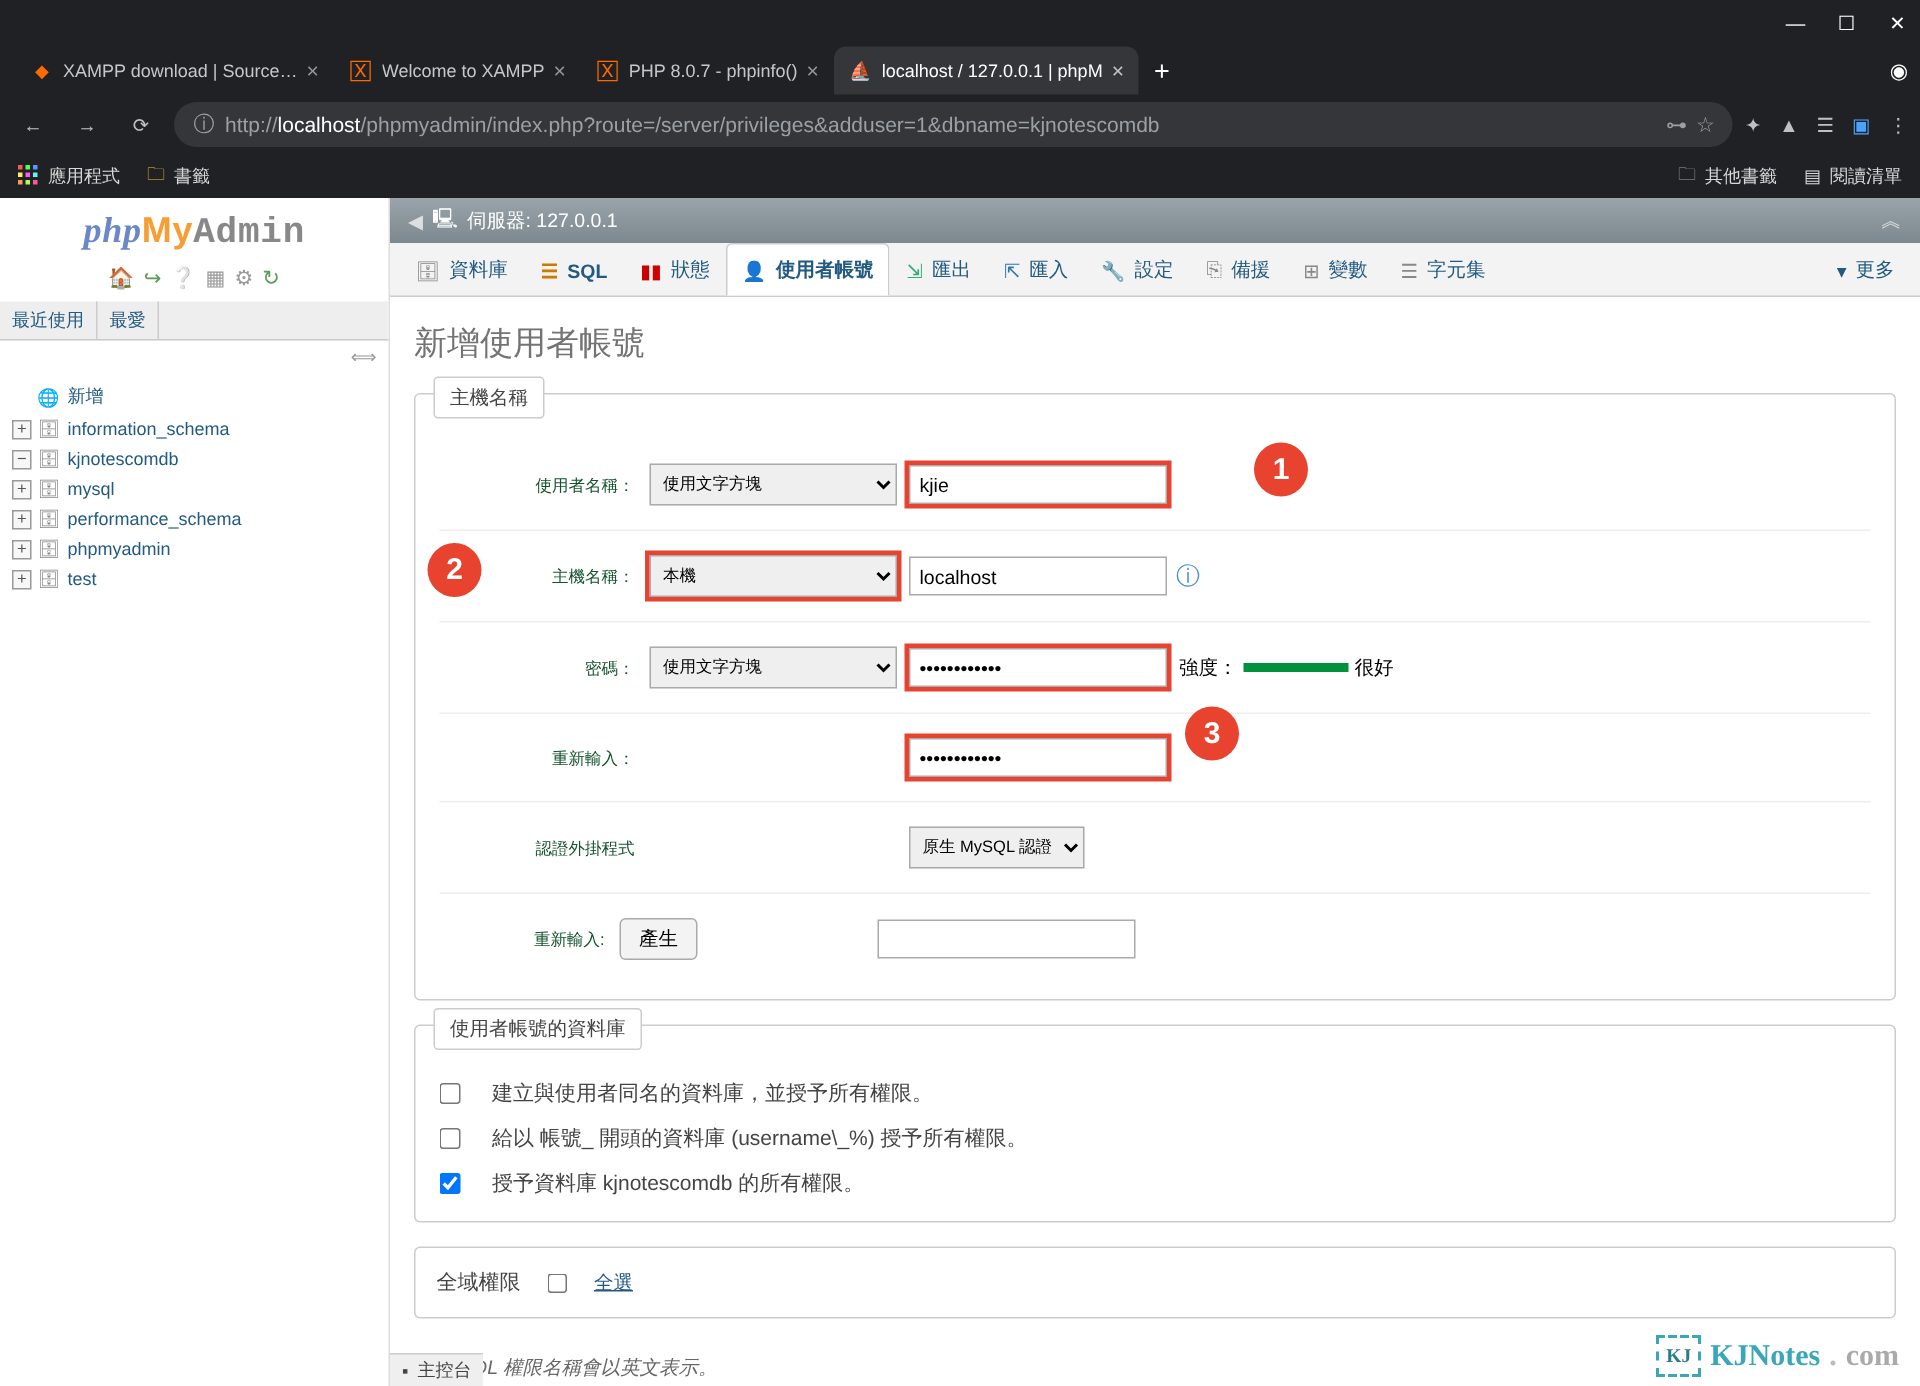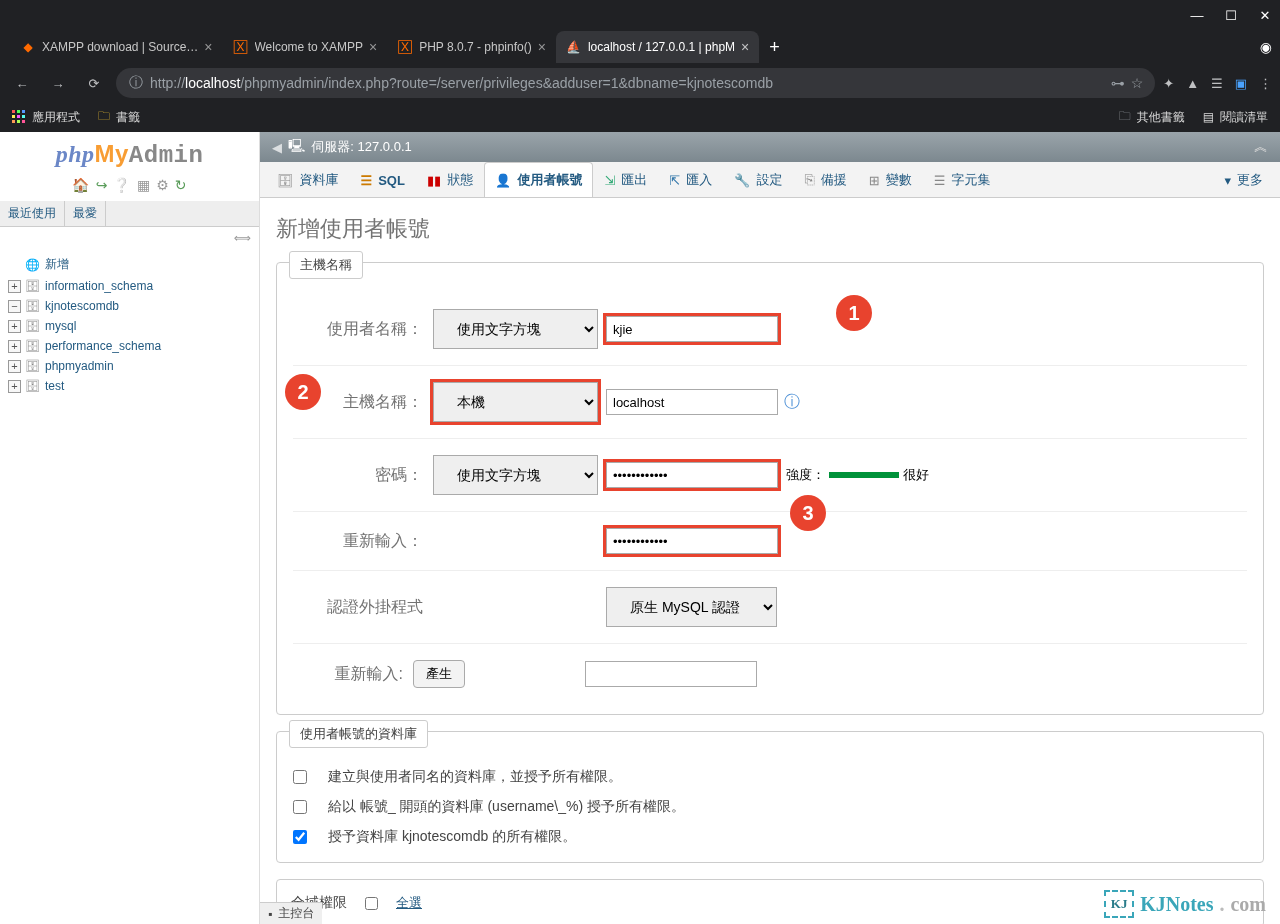--- a/index.html
+++ b/index.html
@@ -67,22 +67,22 @@
 .more-tab { margin-left:auto; }
 
 .page-body { padding:16px; background:#fff; }
 .page-title { font-size:22px; color:#737373; font-weight:400; margin-bottom:18px; }
 
 .fieldset { border:1px solid #ccc; border-radius:4px; padding:30px 16px 10px; margin-bottom:16px; position:relative; }
 .fieldset .legend { position:absolute; top:-12px; left:12px; background:#fff; border:1px solid #ccc; border-radius:3px; padding:4px 10px; font-size:13px; color:#444; }
 
 .form-row { display:flex; align-items:center; padding:16px 0; border-bottom:1px solid #eee; position:relative;}
 .form-row:last-child { border-bottom:none; }
-.form-label { width:130px; text-align:right; margin-right:10px; color:#737373; font-size:16px; }
-.form-row select { width:165px; height:40px; border:1px solid #aaa; padding:2px 19px; font-size:14px; }
+.form-label { width:130px; text-align:right; margin-right:10px; color:#14532d; font-size:11px; }
+.form-row select { width:165px; height:28px; border:1px solid #aaa; padding:2px 4px; font-size:11px; }
 .form-row input[type=text], .form-row input[type=password] { width:172px; height:26px; border:1px solid #aaa; padding:2px 6px; font-size:13px; }
 .btn { border:1px solid #aaa; background:#f3f3f3; border-radius:4px; padding:4px 12px; font-size:13px; cursor:pointer; }
 .help-ico { color:#4d90d6; font-size:16px; margin-left:6px; }
 
 .redbox { outline:3px solid #e8432e; }
 .badge { position:absolute; width:36px; height:36px; border-radius:50%; background:#e8432e; color:#fff; font-size:20px; font-weight:700; display:flex; align-items:center; justify-content:center; }
 
 .strength { display:flex; align-items:center; gap:4px; margin-left:8px; font-size:13px; }
 .strength-bar { width:70px; height:6px; background:#00923a; }
 

